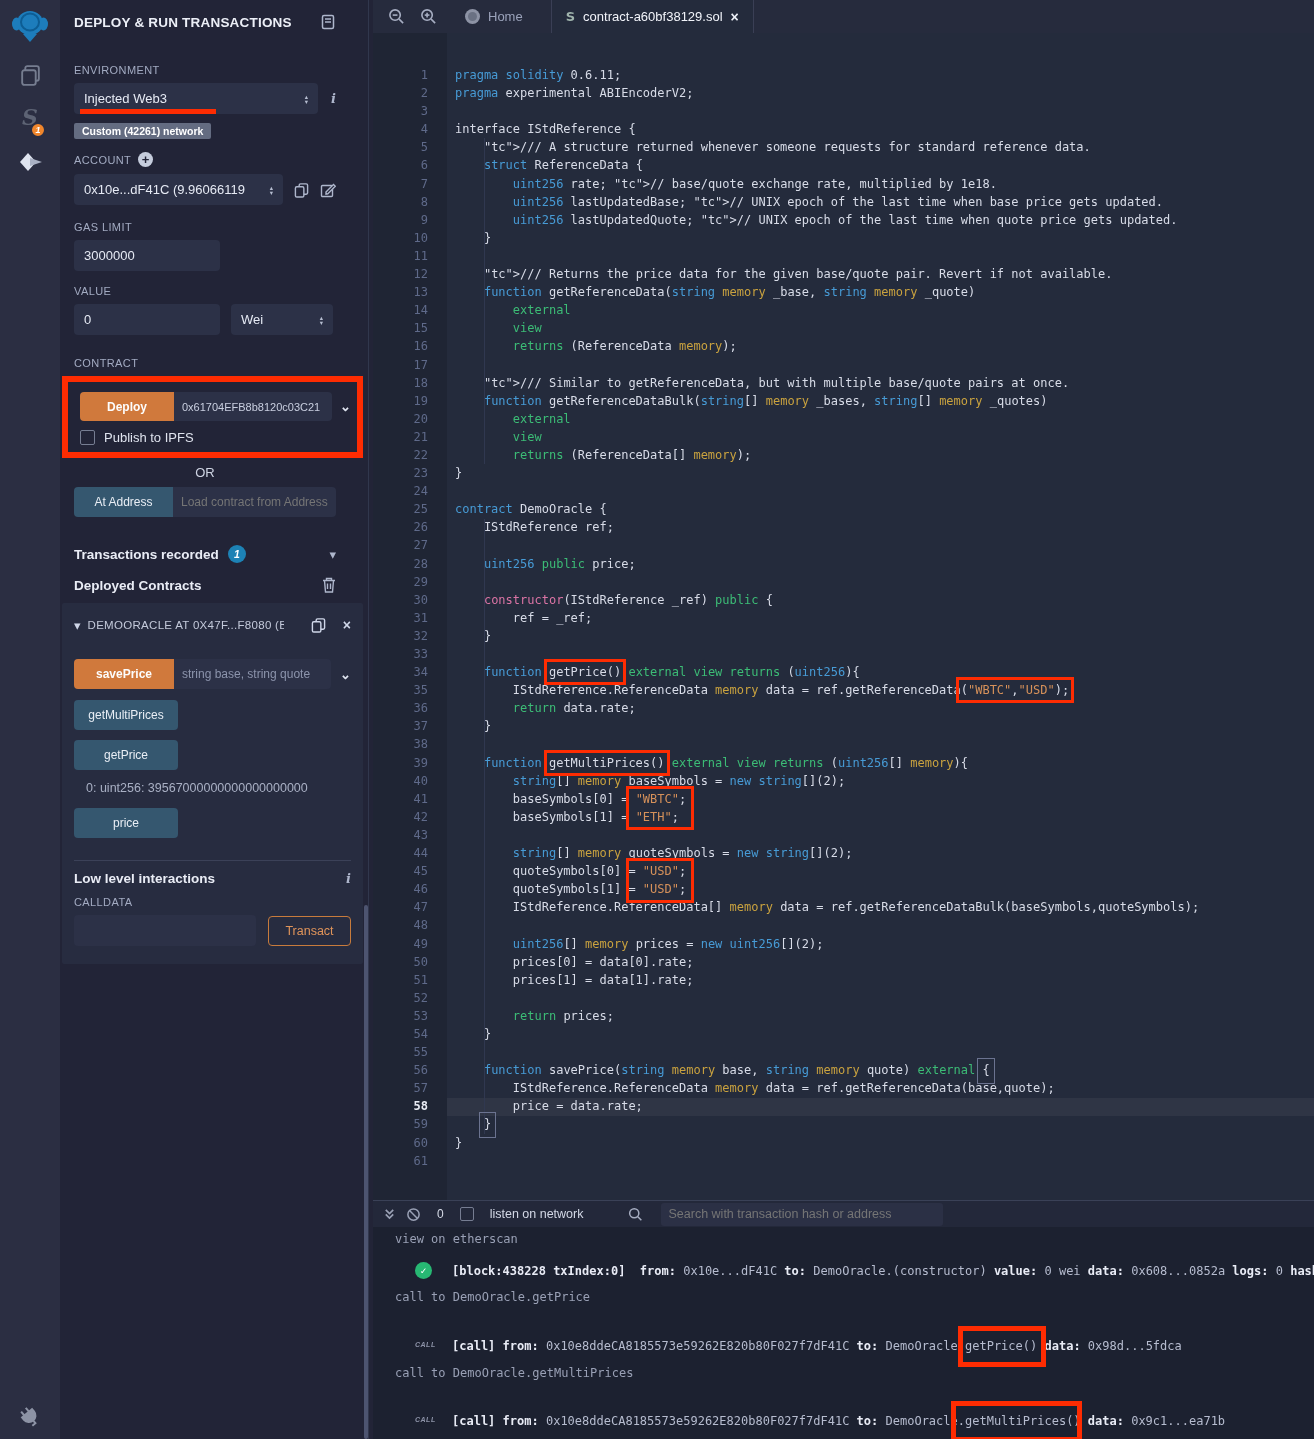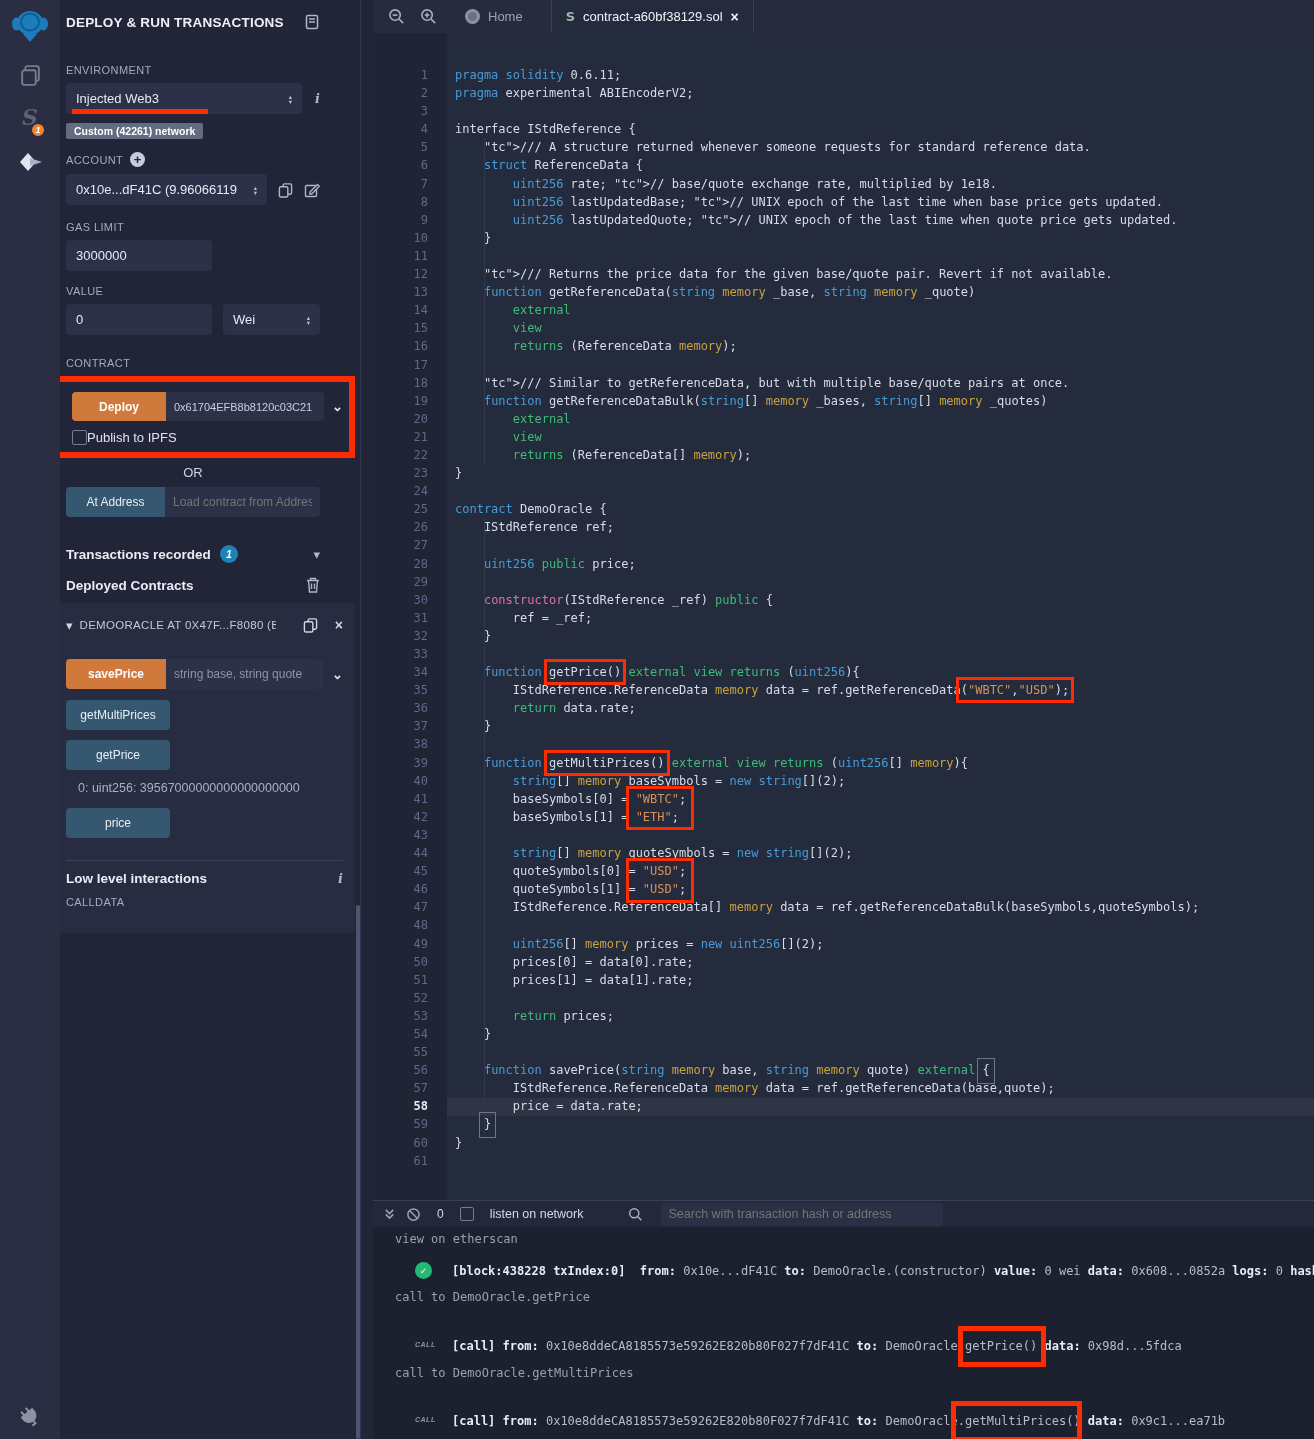--- a/index.html
+++ b/index.html
@@ -13,22 +13,22 @@
 
   
   .iconbar{position:absolute;left:0;top:0;width:60px;height:100%;background:#2b2e42;z-index:5}
   .iconbar .ic{position:absolute;left:0;width:60px;display:flex;justify-content:center}
   .sol-s{font:italic 700 22px "DejaVu Serif",serif;color:#5d6374}
   .sol-badge{position:absolute;left:30px;top:18px;width:16px;height:16px;border-radius:50%;
     background:#f0862c;color:#fff;font:italic 700 9px "Liberation Sans",sans-serif;
     display:flex;align-items:center;justify-content:center;border:2px solid #2b2e42}
 
   
-  .panel{position:absolute;left:48px;top:0;width:313px;height:100%;background:#222437;
-    padding:14px 40px 0 18px;border-right:1px solid #31374d}
+  .panel{position:absolute;left:56px;top:0;width:313px;height:100%;background:#222437;
+    padding:14px 32px 0 18px;border-right:1px solid #31374d}
   .panel-scroll{position:absolute;right:0;top:905px;width:4px;height:534px;background:#4d5470;border-radius:2px}
   .ptitle-row{display:flex;align-items:center;justify-content:space-between}
   .ptitle{font-size:13.5px;font-weight:700;letter-spacing:.2px;color:#eceff7;white-space:nowrap}
   .lbl{display:block;font-size:11px;letter-spacing:.4px;color:#a3abc2;margin:0 0 7px}
   .select{background:#2c3147;border-radius:4px;height:31px;display:flex;align-items:center;
     justify-content:space-between;padding:0 10px;font-size:13px;color:#e6eaf4;position:relative;cursor:pointer}
   .updown{display:flex;flex-direction:column;font-size:6.5px;line-height:5px;color:#b6bdd0}
   .tin{background:#2c3147;border:none;border-radius:4px;height:31px;color:#e6eaf4;font-size:13px;
     padding:0 10px;font-family:"Liberation Sans",sans-serif;width:100%}
   .tin::placeholder,.fn-input::placeholder{color:#8c94ac}
@@ -239,21 +239,21 @@
     </div>
 
     <label class="lbl" style="margin-top:22px">CONTRACT</label>
 
     <div class="red-frame">
       <div class="joined">
         <button class="btn orange">Deploy</button>
         <input class="jin" value="0x61704EFB8b8120c03C21" style="">
         <span class="chev" style="margin-left:8px;font-weight:700">⌄</span>
       </div>
-      <div class="row" style="margin-top:9px;">
+      <div class="row" style="margin-top:9px;gap:9px">
         <span class="checkbox"></span>
         <span style="font-size:13px;color:#dfe3ee">Publish to IPFS</span>
       </div>
     </div>
 
     <div class="or">OR</div>
 
     <div class="joined">
       <button class="btn blue" style="width:99px;height:30px;border-radius:4px 0 0 4px">At Address</button>
       <input class="jin" style="height: 30px; font-size: 12px;" placeholder="Load contract from Address">
@@ -301,20 +301,24 @@
 
       <button class="btn blue fn-btn">price</button>
 
       <div class="divider"></div>
 
       <div class="low-row">
         <span class="sec-title">Low level interactions</span>
         <span class="info-i" style="margin-left:auto">i</span>
       </div>
       <label class="lbl" style="margin-top:10px">CALLDATA</label>
+      <div class="transact-row">
+        <input class="tin" style="">
+        <button class="btn-outline">Transact</button>
+      </div>
     </div>
 
     <div class="panel-scroll"></div>
   </section>
 
   <main class="editor">
     <div class="gutter-bg"></div>
     <div class="cur-line"></div>
 
     <div class="tabbar">

